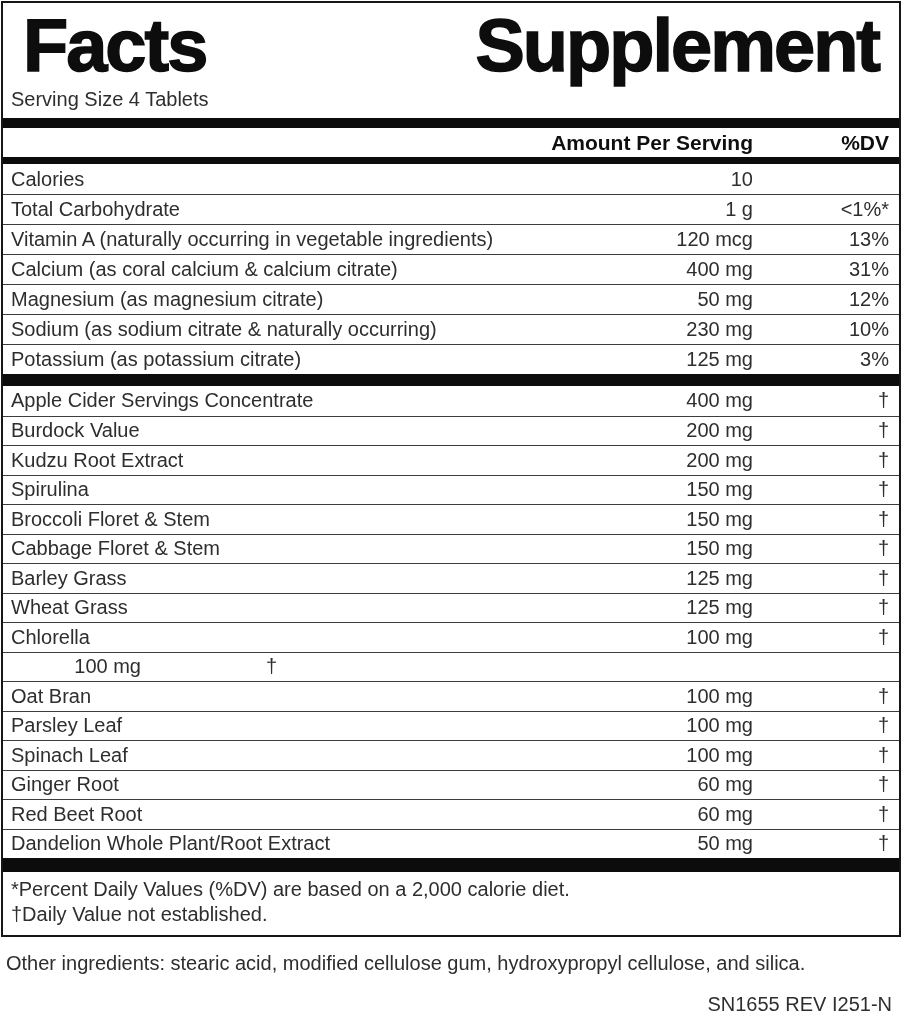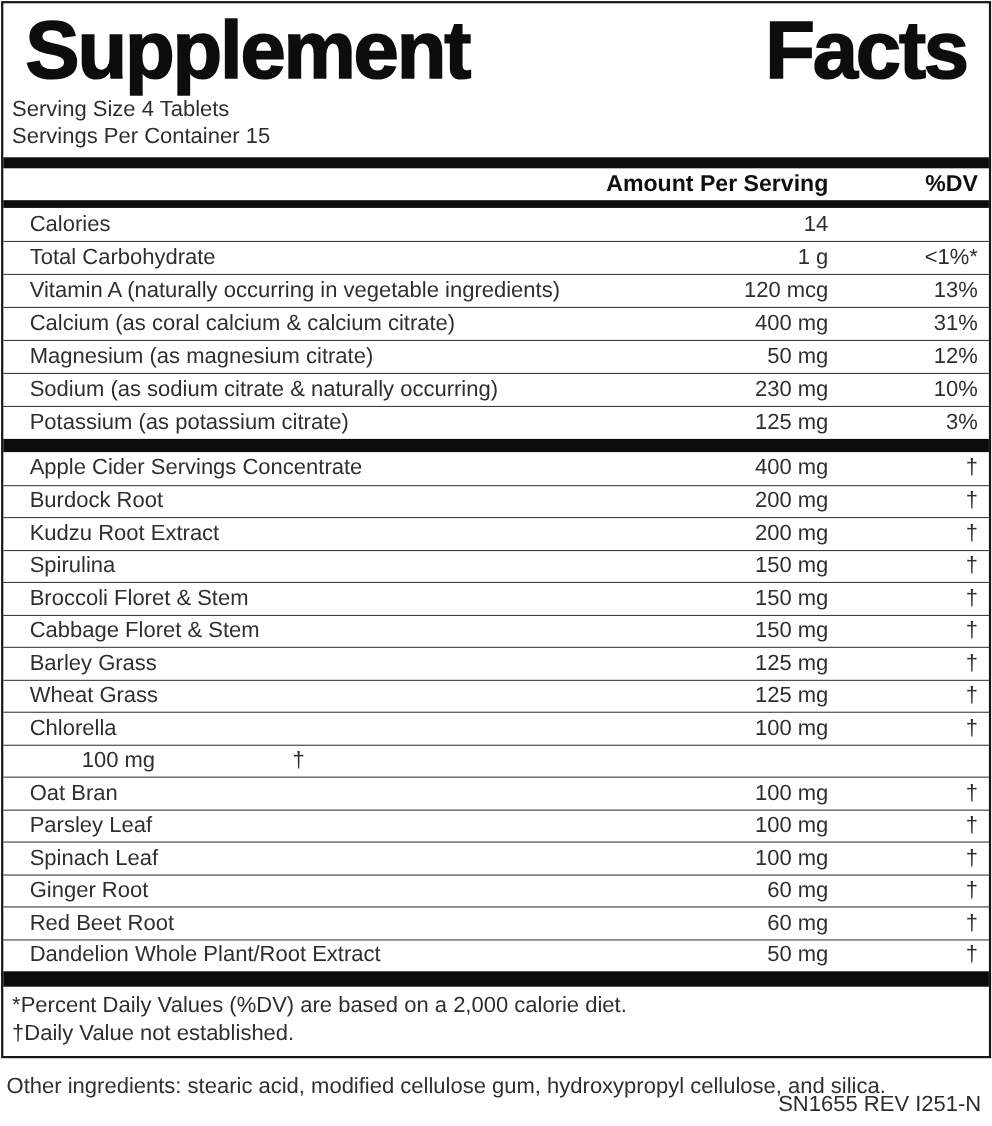--- a/index.html
+++ b/index.html
@@ -64,21 +64,21 @@
   .rows-section .row {
     display: flex;
     align-items: center;
     height: 30px;
     padding: 0 10px 0 8px;
     font-size: 20px;
     color: #2e2e2e;
   }
   .rows-section .row + .row { border-top: 1.5px solid #3d3d3d; }
   .rows-section.ingredients .row { height: 29.5px; }
-  .cell.name { flex: 1; text-align: left; white-space: nowrap; overflow: hidden; margin-left: 16px; }
+  .cell.name { flex: 1; text-align: left; white-space: nowrap; overflow: hidden; }
   .cell.amt { width: 130px; text-align: right; white-space: nowrap; }
   .cell.dv  { width: 136px; text-align: right; white-space: nowrap; }
 
   
   .footnotes { padding: 5px 8px 8px 8px; border-radius: 16px; }
   .footnote-line { font-size: 20px; line-height: 25px; color: #2e2e2e; }
 
   
   .other-ingredients {
     margin-top: 15px;
@@ -93,43 +93,42 @@
     font-size: 20px;
     color: #2e2e2e;
   }
 </style>
 </head>
 <body>
 
 <div class="label-box">
 
   <div class="title-row">
+    <span>Facts</span>
     <span>Supplement</span>
-    <span>Facts</span>
   </div>
 
   <div class="serving-block">
     <div class="serving-line">Serving Size 4 Tablets</div>
-    <div class="serving-line">Servings Per Container 15</div>
   </div>
 
   <div class="thick-bar bar-h10"></div>
 
   <div class="header-row">
     <span class="header-spacer"></span>
     <span class="header-amount">Amount Per Serving</span>
     <span class="header-dv">%DV</span>
   </div>
 
   <div class="thick-bar bar-h7"></div>
 
   <div class="rows-section nutrients">
   <div class="row">
     <span class="cell name">Calories</span>
-    <span class="cell amt">14</span>
+    <span class="cell amt">10</span>
     <span class="cell dv"></span>
   </div>
 
   <div class="row">
     <span class="cell name">Total Carbohydrate</span>
     <span class="cell amt">1 g</span>
     <span class="cell dv">&lt;1%*</span>
   </div>
 
   <div class="row">
@@ -166,21 +165,21 @@
   <div class="thick-bar bar-h12"></div>
 
   <div class="rows-section ingredients">
   <div class="row">
     <span class="cell name">Apple Cider Servings Concentrate</span>
     <span class="cell amt">400 mg</span>
     <span class="cell dv">†</span>
   </div>
 
   <div class="row">
-    <span class="cell name">Burdock Root</span>
+    <span class="cell name">Burdock Value</span>
     <span class="cell amt">200 mg</span>
     <span class="cell dv">†</span>
   </div>
 
   <div class="row">
     <span class="cell name">Kudzu Root Extract</span>
     <span class="cell amt">200 mg</span>
     <span class="cell dv">†</span>
   </div>
 

